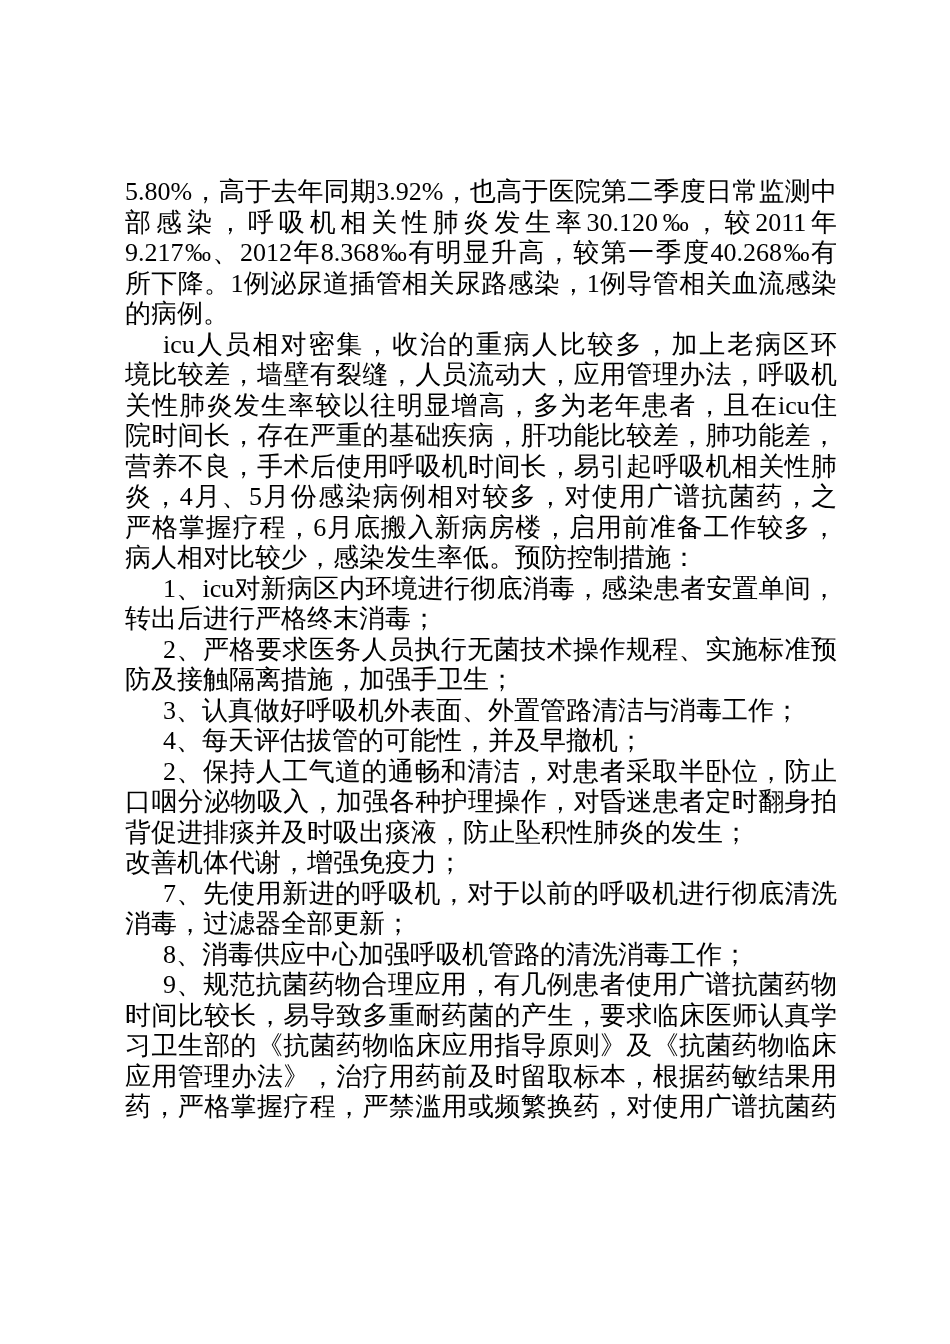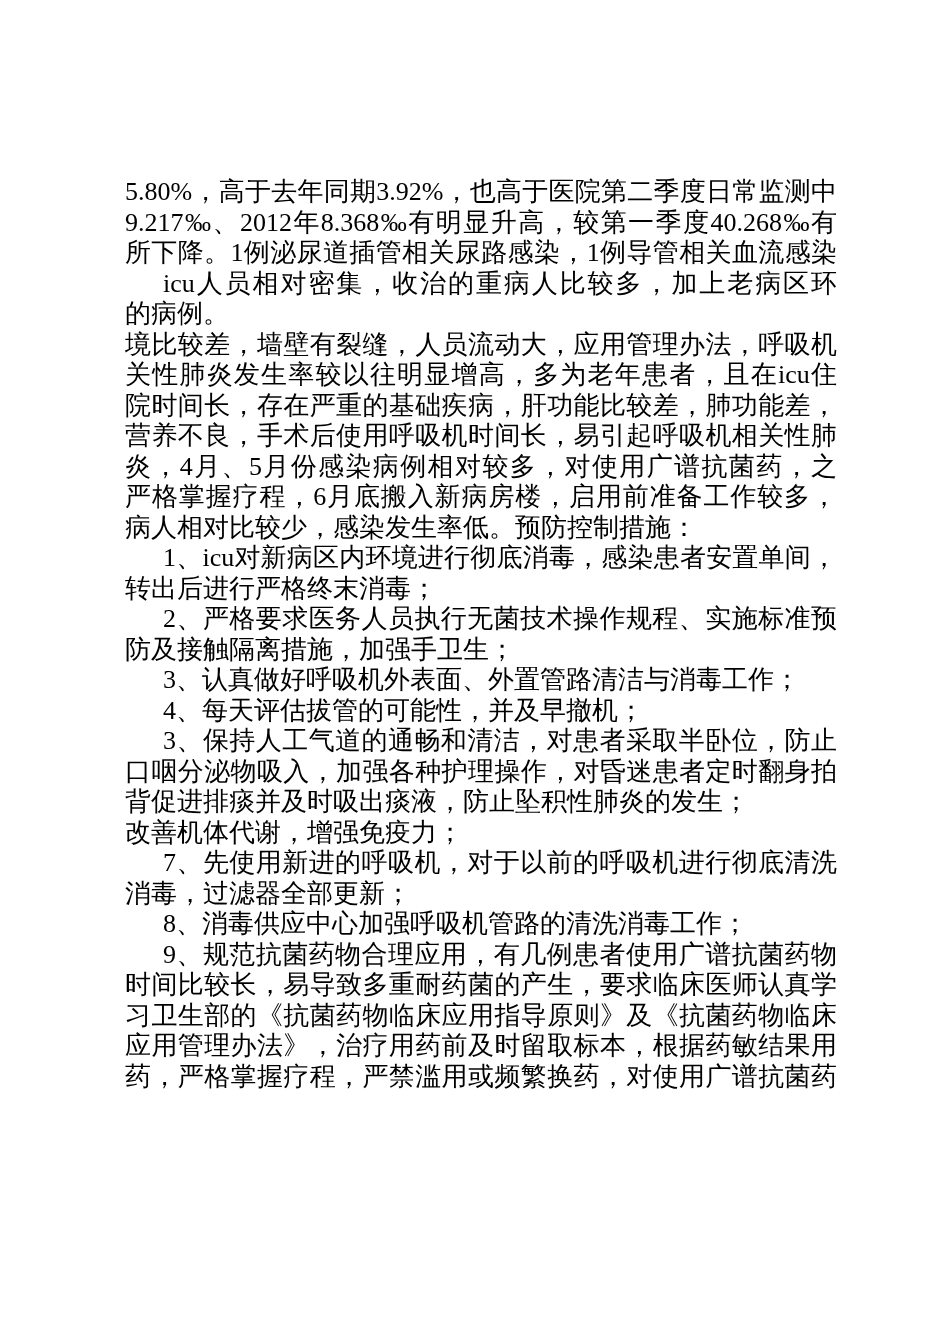--- a/index.html
+++ b/index.html
@@ -45,38 +45,39 @@
   .line.indent {
     padding-left: 38px;
   }
 </style>
 </head>
 <body style="background: rgb(255, 255, 255);">
 
 <div class="page">
   <div class="text-block" style="color: rgb(0, 0, 0);">
       <div class="line">5.80%，高于去年同期3.92%，也高于医院第二季度日常监测中</div>
+      <div class="line">部感染，呼吸机相关性肺炎发生率30.120‰，较2011年</div>
       <div class="line">9.217‰、2012年8.368‰有明显升高，较第一季度40.268‰有</div>
       <div class="line">所下降。1例泌尿道插管相关尿路感染，1例导管相关血流感染</div>
+      <div class="line lastline">的病例。</div>
       <div class="line indent">icu人员相对密集，收治的重病人比较多，加上老病区环</div>
-      <div class="line lastline">的病例。</div>
       <div class="line">境比较差，墙壁有裂缝，人员流动大，应用管理办法，呼吸机相</div>
       <div class="line">关性肺炎发生率较以往明显增高，多为老年患者，且在icu住</div>
       <div class="line">院时间长，存在严重的基础疾病，肝功能比较差，肺功能差，</div>
       <div class="line">营养不良，手术后使用呼吸机时间长，易引起呼吸机相关性肺</div>
       <div class="line">炎，4月、5月份感染病例相对较多，对使用广谱抗菌药，之</div>
       <div class="line">严格掌握疗程，6月底搬入新病房楼，启用前准备工作较多，</div>
       <div class="line lastline">病人相对比较少，感染发生率低。预防控制措施：</div>
       <div class="line indent">1、icu对新病区内环境进行彻底消毒，感染患者安置单间，</div>
       <div class="line lastline">转出后进行严格终末消毒；</div>
       <div class="line indent">2、严格要求医务人员执行无菌技术操作规程、实施标准预</div>
       <div class="line lastline">防及接触隔离措施，加强手卫生；</div>
       <div class="line lastline indent">3、认真做好呼吸机外表面、外置管路清洁与消毒工作；</div>
       <div class="line lastline indent">4、每天评估拔管的可能性，并及早撤机；</div>
-      <div class="line indent">3、保持人工气道的通畅和清洁，对患者采取半卧位，防止</div>
+      <div class="line indent">2、保持人工气道的通畅和清洁，对患者采取半卧位，防止</div>
       <div class="line">口咽分泌物吸入，加强各种护理操作，对昏迷患者定时翻身拍</div>
       <div class="line lastline">背促进排痰并及时吸出痰液，防止坠积性肺炎的发生；</div>
       <div class="line lastline">改善机体代谢，增强免疫力；</div>
       <div class="line indent">7、先使用新进的呼吸机，对于以前的呼吸机进行彻底清洗</div>
       <div class="line lastline">消毒，过滤器全部更新；</div>
       <div class="line lastline indent">8、消毒供应中心加强呼吸机管路的清洗消毒工作；</div>
       <div class="line indent">9、规范抗菌药物合理应用，有几例患者使用广谱抗菌药物</div>
       <div class="line">时间比较长，易导致多重耐药菌的产生，要求临床医师认真学</div>
       <div class="line">习卫生部的《抗菌药物临床应用指导原则》及《抗菌药物临床</div>
       <div class="line">应用管理办法》，治疗用药前及时留取标本，根据药敏结果用</div>

